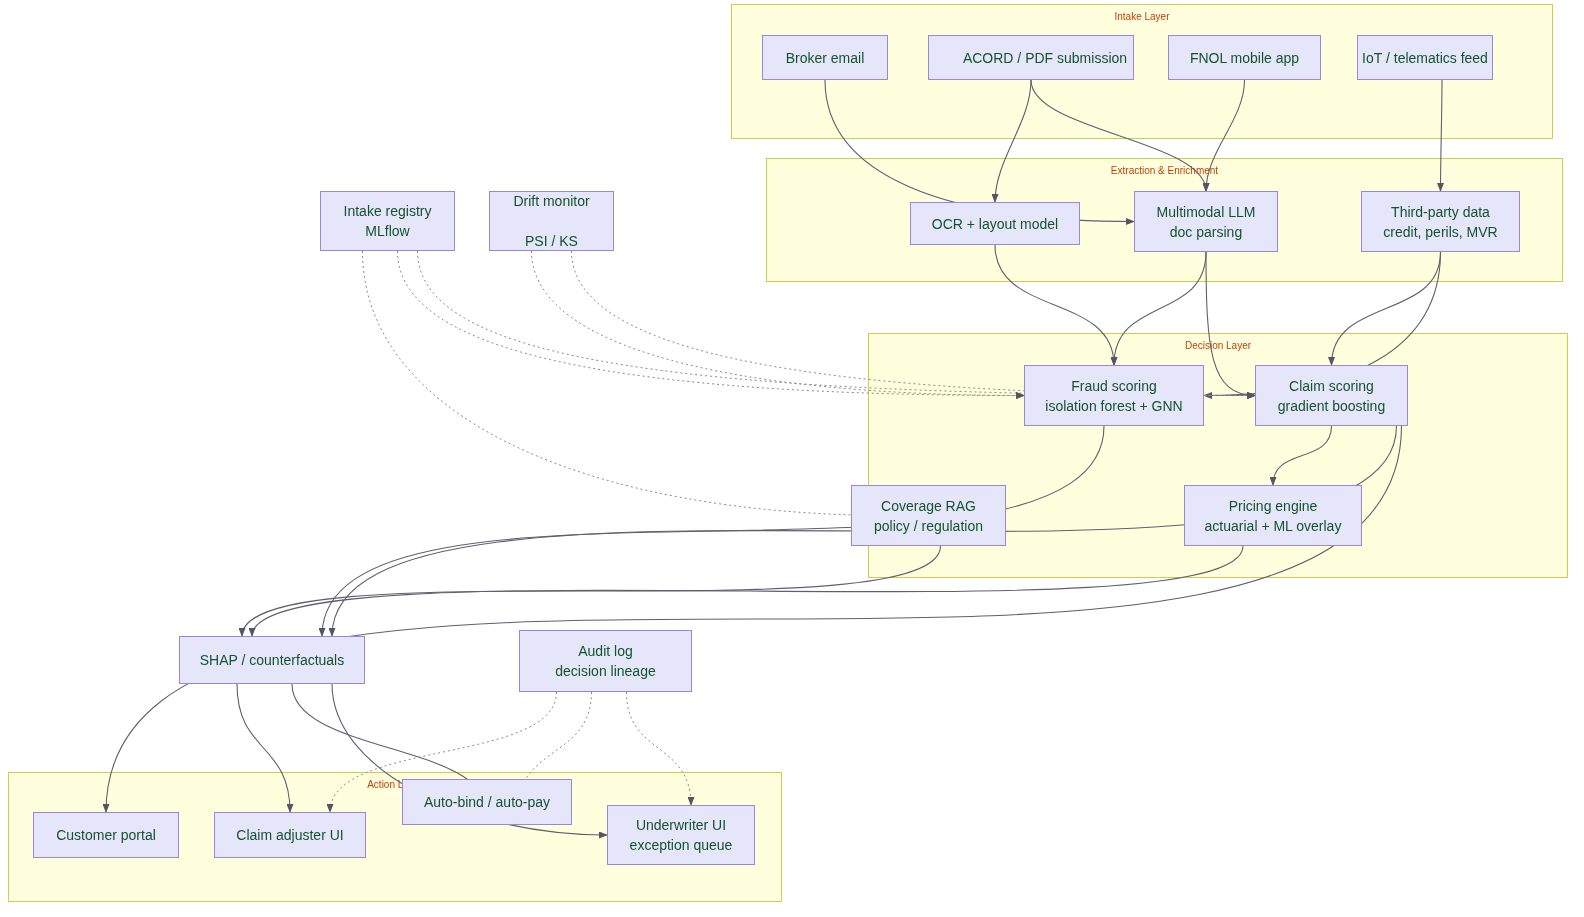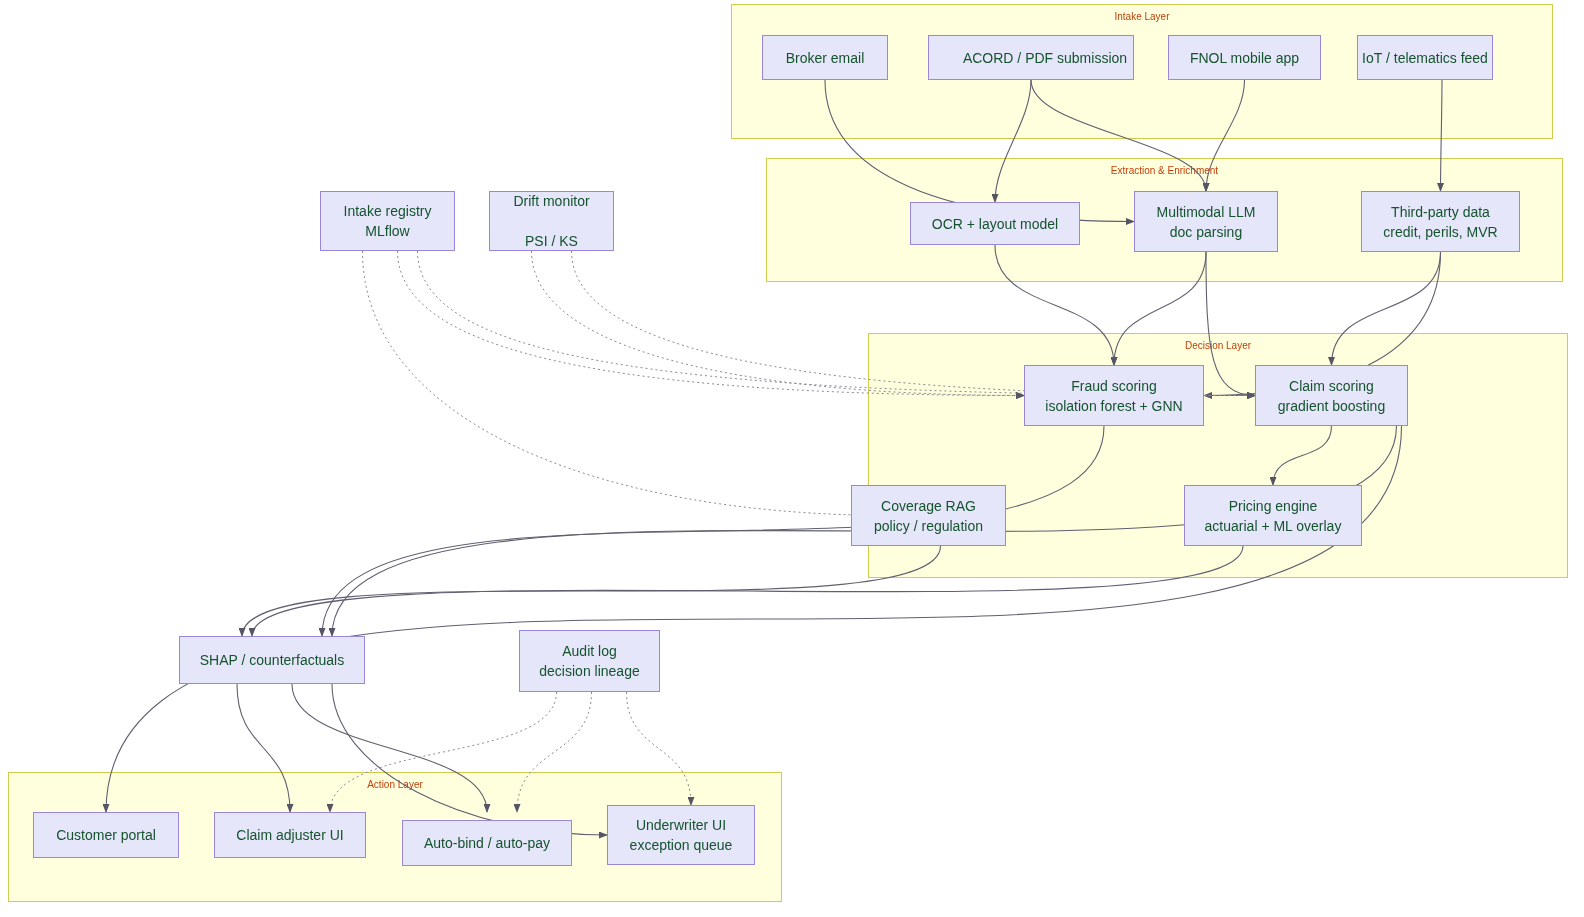--- a/index.html
+++ b/index.html
@@ -137,21 +137,21 @@
         <span class="ln">Intake registry</span>
         <span class="ln">MLflow</span>
       </div>
       <div class="node" id="nd-drift" style="left: 489px; top: 191px; width: 125px; height: 60px; gap: 20px;">
         <span class="ln">Drift monitor</span>
         <span class="ln">PSI / KS</span>
       </div>
       <div class="node" id="nd-shap" style="left: 179px; top: 636px; width: 186px; height: 48px;">
         <span class="ln">SHAP / counterfactuals</span>
       </div>
-      <div class="node" id="nd-audit" style="left: 519px; top: 630px; width: 141px; height: 62px;">
+      <div class="node" id="nd-audit" style="left: 519px; top: 630px; width: 173px; height: 62px;">
         <span class="ln">Audit log</span>
         <span class="ln">decision lineage</span>
       </div>
       <div class="node" id="nd-ocr" style="left: 910px; top: 202px; width: 170px; height: 43px;">
         <span class="ln">OCR + layout model</span>
       </div>
       <div class="node" id="nd-mmllm" style="left: 1134px; top: 191px; width: 144px; height: 61px;">
         <span class="ln">Multimodal LLM</span>
         <span class="ln">doc parsing</span>
       </div>
@@ -174,21 +174,21 @@
       <div class="node" id="nd-pricing" style="left: 1184px; top: 485px; width: 178px; height: 61px;">
         <span class="ln">Pricing engine</span>
         <span class="ln">actuarial + ML overlay</span>
       </div>
       <div class="node" id="nd-portal" style="left: 33px; top: 812px; width: 146px; height: 46px;">
         <span class="ln">Customer portal</span>
       </div>
       <div class="node" id="nd-adjuster" style="left: 214px; top: 812px; width: 152px; height: 46px;">
         <span class="ln">Claim adjuster UI</span>
       </div>
-      <div class="node" id="nd-autobind" style="left: 402px; top: 820px; width: 170px; height: 46px;">
+      <div class="node" id="nd-autobind" style="left: 402px; top: 779px; width: 170px; height: 46px;">
         <span class="ln">Auto-bind / auto-pay</span>
       </div>
       <div class="node" id="nd-underwriter" style="left: 607px; top: 805px; width: 148px; height: 60px;">
         <span class="ln">Underwriter UI</span>
         <span class="ln">exception queue</span>
       </div>
     </div>
 
 </div>
 

